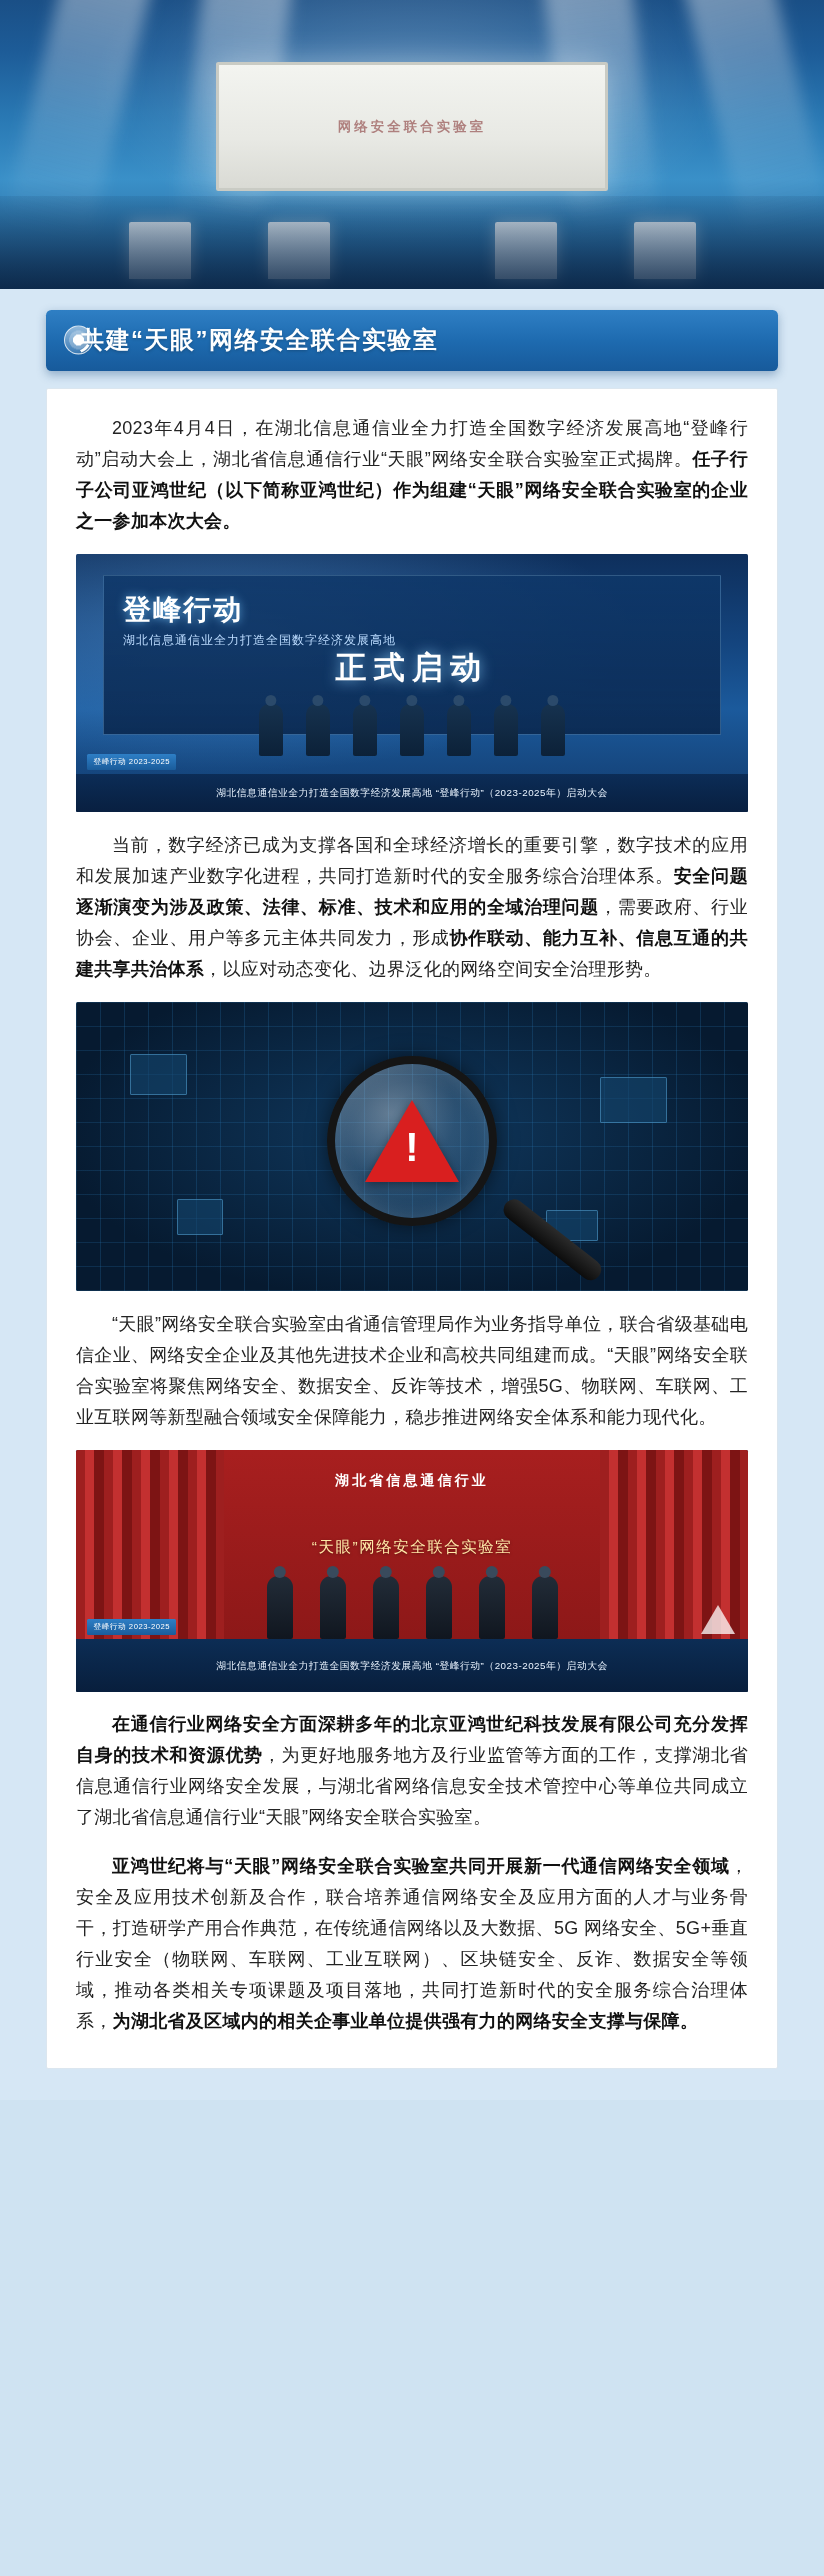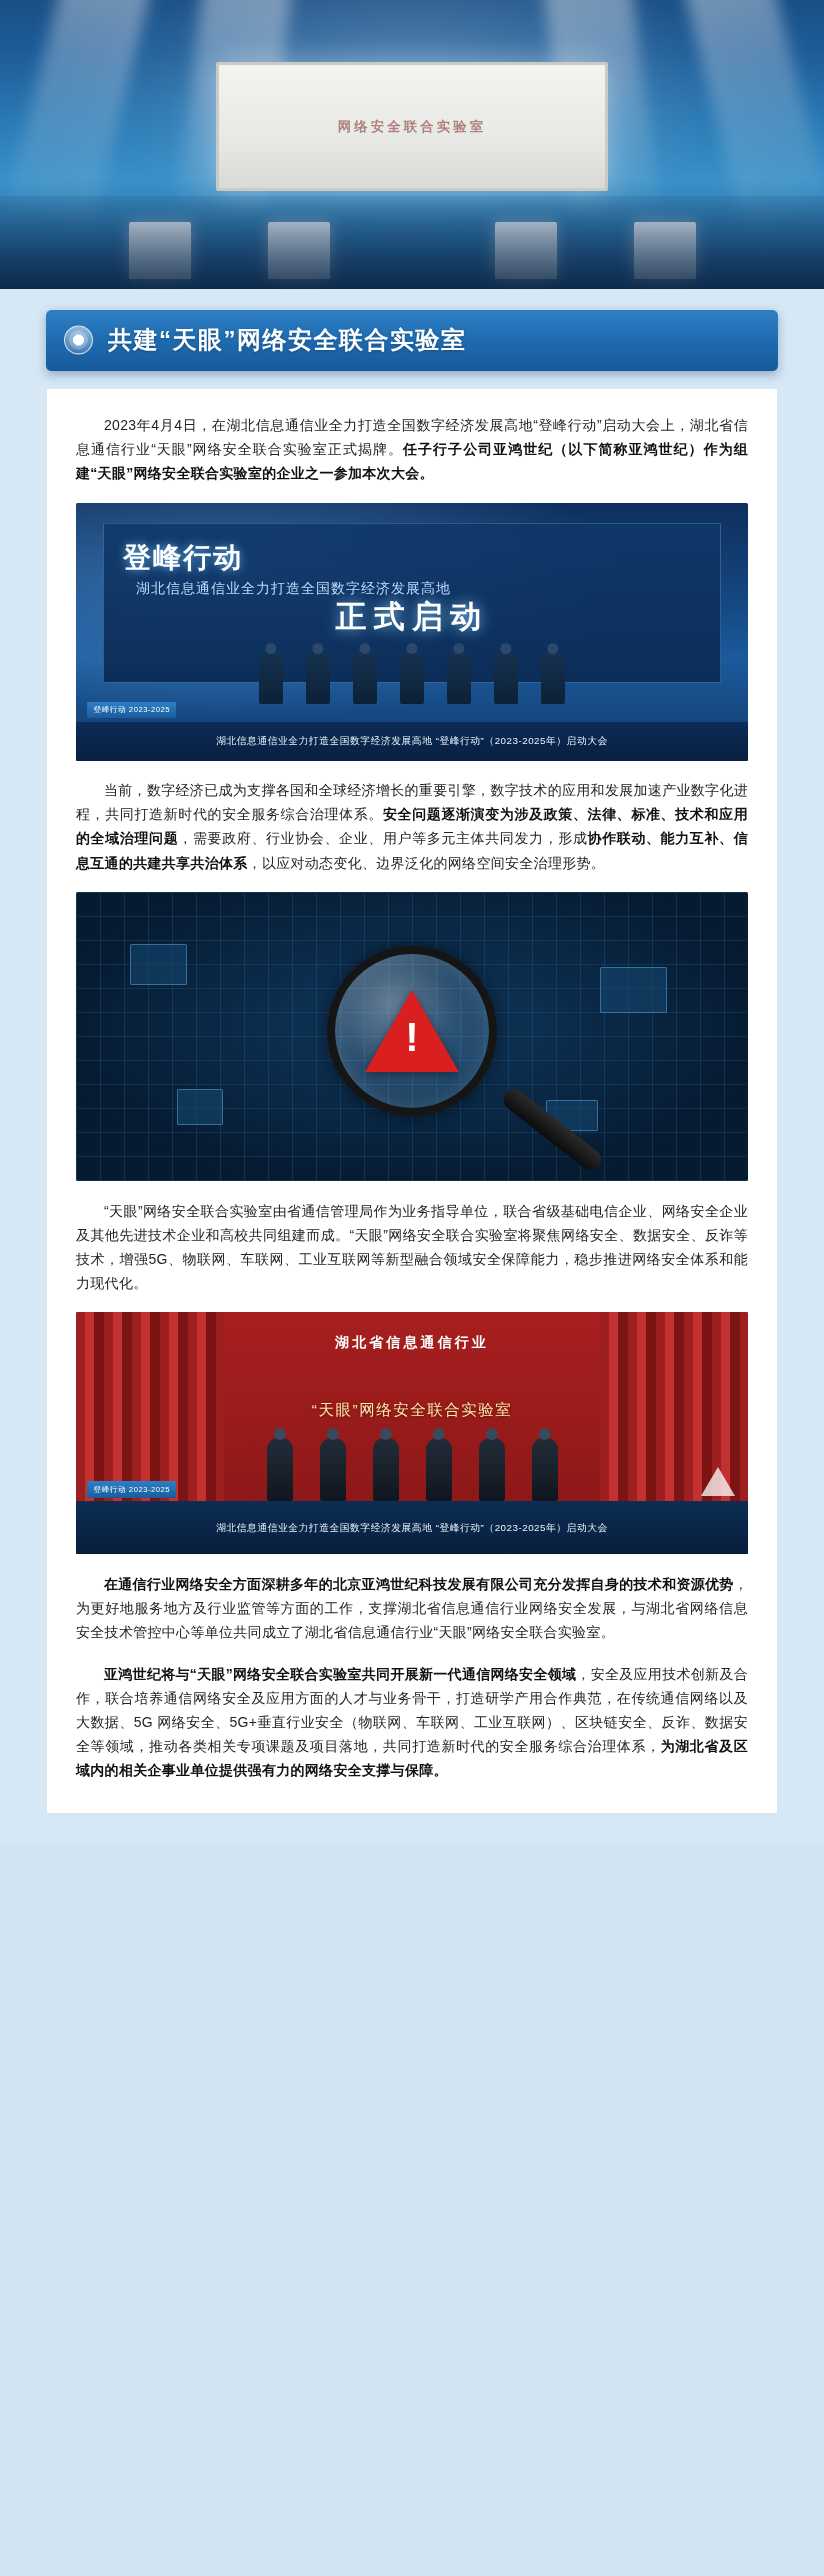--- a/index.html
+++ b/index.html
@@ -96,21 +96,21 @@
   .title-plate {
     position: relative;
     margin: 0 auto;
     width: 732px;
     height: 61px;
     background: linear-gradient(180deg, #2f7fc4 0%, #1e6bb0 50%, #175a9b 100%);
     border-radius: 5.2px;
     box-shadow: 0 3.1px 9.3px rgba(20,70,120,0.35);
     display: flex;
     align-items: center;
-    padding-left: 62px;
+    padding-left: 34px;
   }
   .title-plate:before {
     content: "";
     position: absolute;
     left: 17.5px;
     top: 50%;
     transform: translateY(-50%);
     width: 27px;
     height: 27px;
     background:
@@ -131,21 +131,21 @@
   .article {
     width: 732px;
     margin: 0 auto 31px auto;
     background: #ffffff;
     border: 0.5px solid #dbe6ef;
     border-radius: 2.1px;
     padding: 24px 29px 31px 29px;
   }
   p.para {
     margin: 0 0 17.5px 0;
-    font-size: 14px;
+    font-size: 18px;
     line-height: 1.72;
     color: #232323;
     text-align: justify;
     text-indent: 2em;
     letter-spacing: 0.3px;
   }
   p.para:last-child { margin-bottom: 0; }
   .b { font-weight: bold; color: #111; }
 
   
@@ -183,23 +183,22 @@
     font-size: 28px;
     font-weight: bold;
     letter-spacing: 2.1px;
     text-shadow: 0 0 9.3px rgba(120,200,255,0.8);
   }
   .fig-launch .logo-sub {
     position: absolute;
     left: 7%;
     top: 30%;
     color: #bcdcff;
-    font-size: 14px;
+    font-size: 12px;
     letter-spacing: 1px;
-    margin-left: 13px;
   }
   .fig-launch .headline {
     position: absolute;
     left: 50%;
     top: 36%;
     transform: translateX(-50%);
     color: #ffffff;
     font-size: 31px;
     font-weight: bold;
     letter-spacing: 7.2px;

